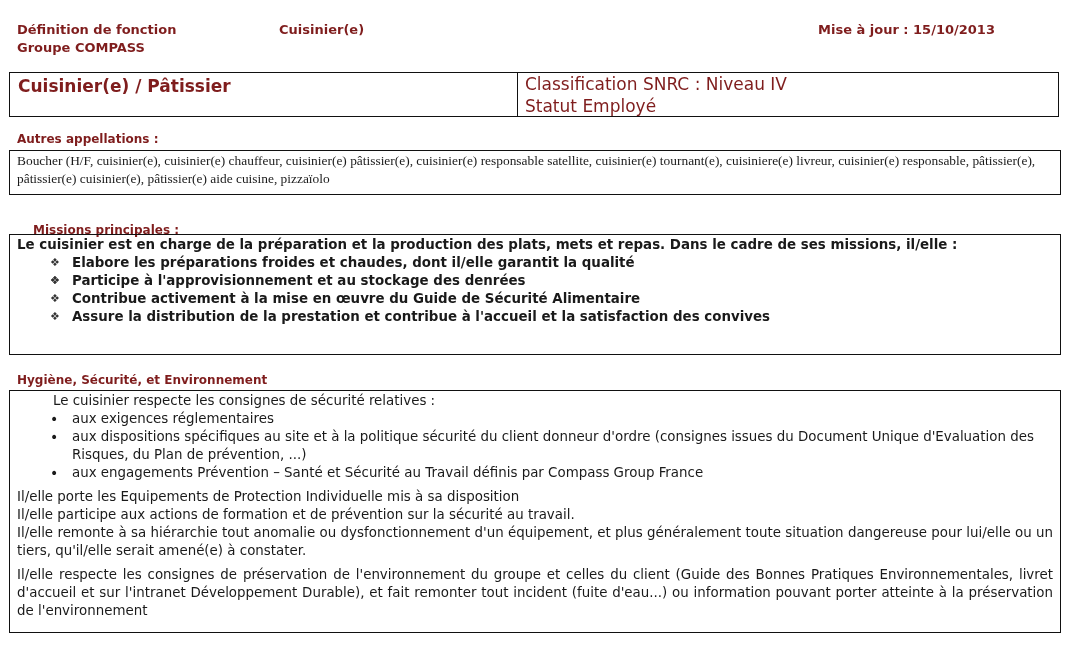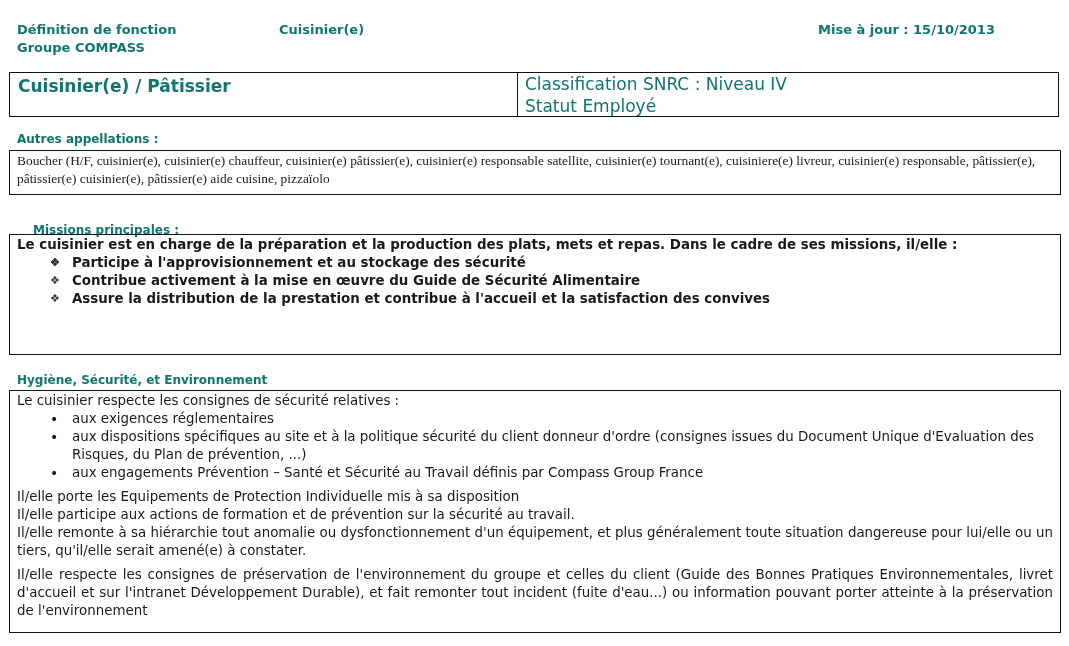--- a/index.html
+++ b/index.html
@@ -1,21 +1,21 @@
 <!DOCTYPE html>
 <html><head>
   <meta charset="utf-8">
   <style>
     html, body { margin: 0; padding: 0; background: #ffffff; }
     body {
       width: 1069px; height: 646px; overflow: hidden; position: relative;
       font-family: "DejaVu Sans", sans-serif;
       color: #1a1a1a;
     }
-    .accent { color: #0f766e; }
+    .accent { color: #7f1d1d; }
     .hdr {
       position: absolute; font-weight: bold; font-size: 13px; line-height: 18px;
       font-family: "DejaVu Sans", sans-serif;
     }
     .hdr-left { left: 17px; top: 21px; }
     .hdr-mid { left: 279px; top: 21px; }
     .hdr-right { left: 818px; top: 21px; }
 
     .title-box {
       position: absolute; left: 9px; top: 64px; width: 1050px; height: 45px;
@@ -67,31 +67,31 @@
 
 <div class="section-title accent" style="top:129px;">Autres appellations :</div>
 <div class="box" style="top:150px; height:45px;font-family:Liberation Serif, serif;">
   <p>Boucher (H/F, cuisinier(e), cuisinier(e) chauffeur, cuisinier(e) pâtissier(e), cuisinier(e) responsable satellite, cuisinier(e) tournant(e), cuisiniere(e) livreur, cuisinier(e) responsable, pâtissier(e), pâtissier(e) cuisinier(e), pâtissier(e) aide cuisine, pizzaïolo</p>
 </div>
 
 <div class="section-title accent" style="top:220px;margin-left:16px;">Missions principales :</div>
 <div class="box" style="top:234px; height:121px;font-weight:bold;">
   <p>Le cuisinier est en charge de la préparation et la production des plats, mets et repas. Dans le cadre de ses missions, il/elle :</p>
   <ul class="diamond">
+    <li><span class="bullet">❖</span><span>Elabore les préparations froides et chaudes, dont il/elle garantit la qualité</span></li>
     <li><span class="bullet">❖</span></li>
-    <li><span class="bullet">❖</span></li>
-    <li><span class="bullet">❖</span><span>Participe à l'approvisionnement et au stockage des sécurité</span></li>
+    <li><span class="bullet">❖</span><span>Participe à l'approvisionnement et au stockage des denrées</span></li>
     <li><span class="bullet">❖</span><span>Contribue activement à la mise en œuvre du Guide de Sécurité Alimentaire</span></li>
     <li><span class="bullet">❖</span><span>Assure la distribution de la prestation et contribue à l'accueil et la satisfaction des convives</span></li>
   </ul>
 </div>
 
 <div class="section-title accent" style="top:370px;">Hygiène, Sécurité, et Environnement</div>
 <div class="box" style="top:390px; height:243px; text-align:justify;">
-  <p style="text-align:left;">Le cuisinier  respecte les consignes de sécurité relatives :</p>
+  <p style="text-align:left;margin-left:36px;">Le cuisinier  respecte les consignes de sécurité relatives :</p>
   <ul class="dot" style="text-align:left;">
     <li><span class="bullet">•</span><span>aux exigences réglementaires</span></li>
     <li><span class="bullet">•</span><span>aux dispositions spécifiques au site et à la politique sécurité du client donneur d'ordre (consignes issues du Document Unique d'Evaluation des Risques, du Plan de prévention, ...)</span></li>
     <li><span class="bullet">•</span><span>aux engagements Prévention – Santé et Sécurité au Travail définis par Compass Group France</span></li>
   </ul>
   <div class="gap"></div>
   <p>Il/elle porte les Equipements de Protection Individuelle mis à sa disposition</p>
   <p>Il/elle participe aux actions de formation et de prévention sur la sécurité au travail.</p>
   <p>Il/elle remonte à sa hiérarchie tout anomalie ou dysfonctionnement d'un équipement, et plus généralement toute situation dangereuse pour lui/elle ou un tiers, qu'il/elle serait amené(e) à constater.</p>
   <div class="gap"></div>

